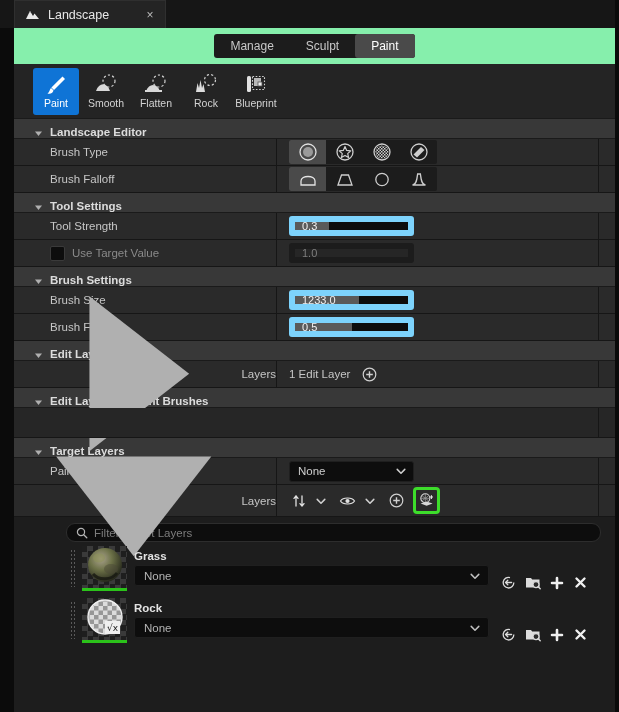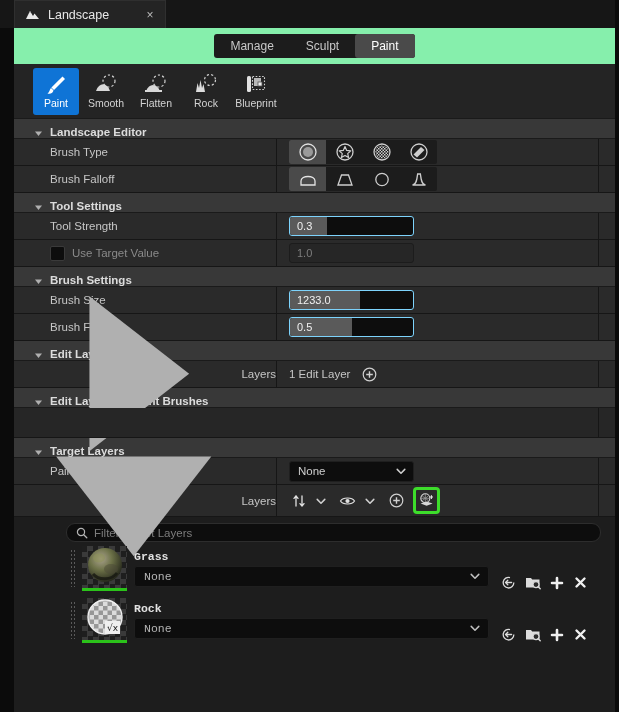--- a/index.html
+++ b/index.html
@@ -175,21 +175,21 @@
     cursor:pointer;
   }
   .gbtn.active { background:#4a4a4a; }
   .gbtn svg { display:block; }
 
   
   .numfield {
     width:125px;
     height:20px;
     background:#0d0d0d;
-    border:1px solid #7dd3fc;
+    border:6px solid #7dd3fc;
     border-radius:3px;
     position:relative;
     display:flex;
     align-items:center;
     overflow:hidden;
     cursor:ew-resize;
   }
   .numfield .fill {
     position:absolute;
     left:0; top:0; bottom:0;
@@ -281,21 +281,21 @@
     width:45px; height:45px;
     flex:0 0 45px;
     position:relative;
     background:
       conic-gradient(#3a3a3a 0 25%, #1e1e1e 0 50%, #3a3a3a 0 75%, #1e1e1e 0);
     background-size:11px 11px;
     border-bottom:3px solid #2bc21a;
     cursor:pointer;
   }
   .thumb .sphere { position:absolute; left:50%; top:46%; transform:translate(-50%,-50%); }
-  .tl-main { flex:1; display:flex; flex-direction:column; gap:3px; min-width:0; padding-right:4px;font-family:Liberation Mono, monospace; }
+  .tl-main { flex:1; display:flex; flex-direction:column; gap:3px; min-width:0; padding-right:4px; }
   .tl-name { font-size:11.5px; font-weight:bold; color:#e2e2e2; }
   .tl-select {
     height:21px;
     background:#0d0d0d;
     border:1px solid #1f1f1f;
     border-radius:3px;
     display:flex;
     align-items:center;
     justify-content:space-between;
     padding:0 7px 0 9px;

